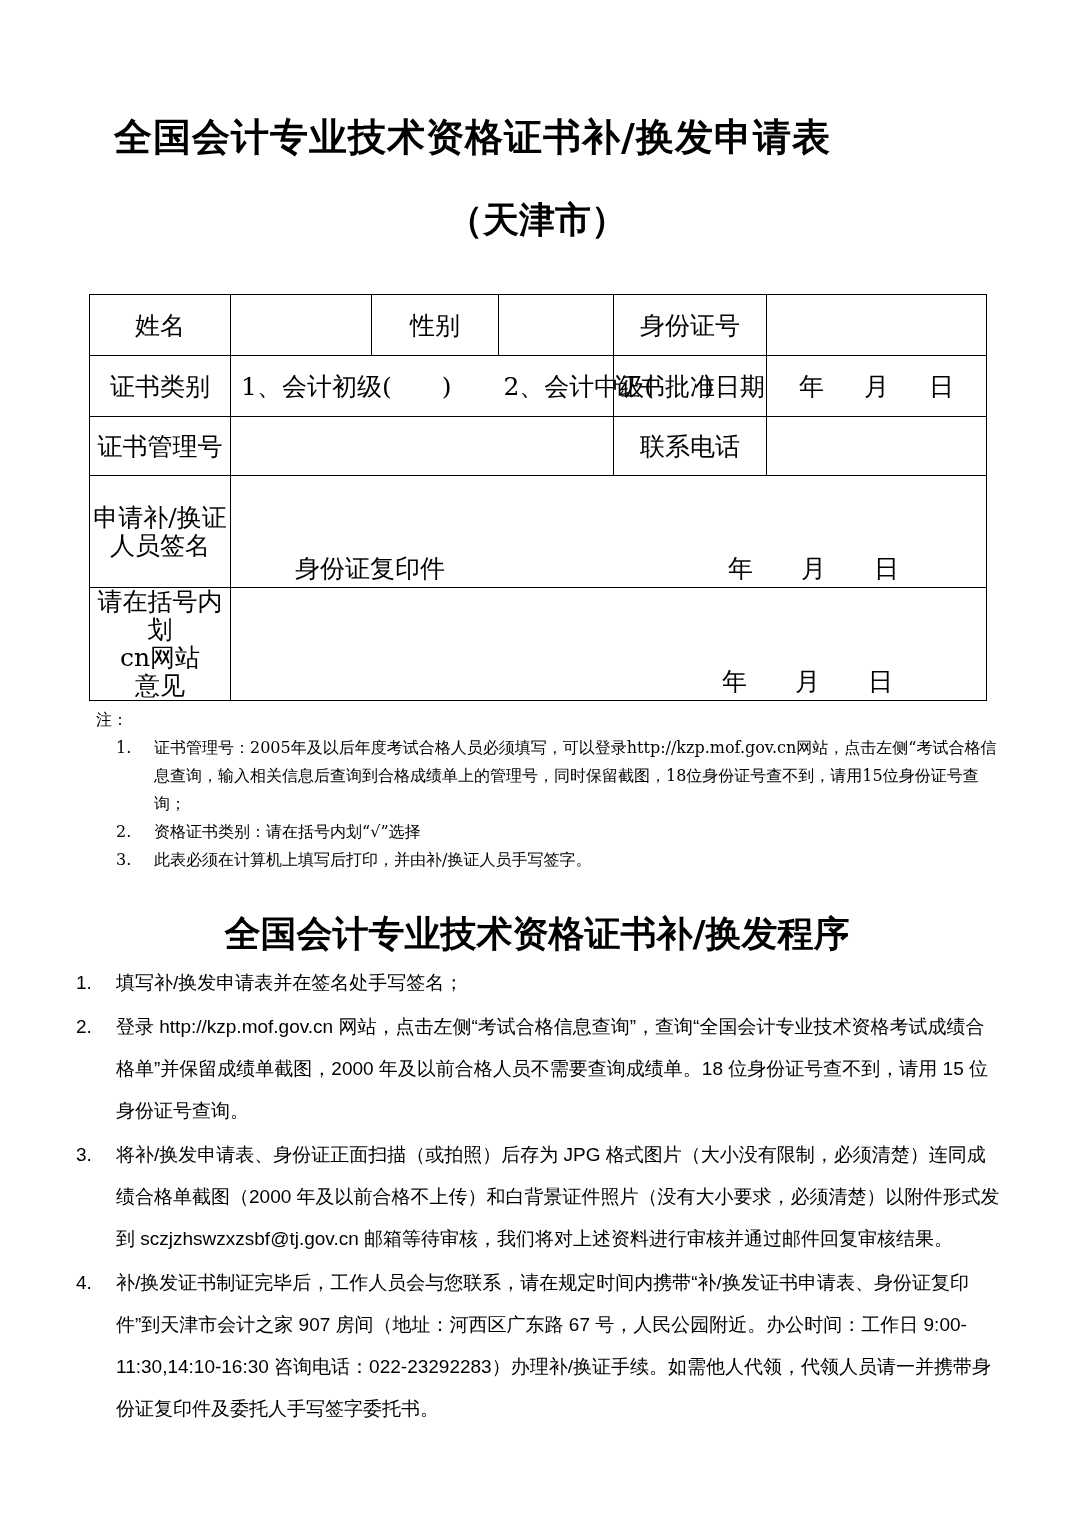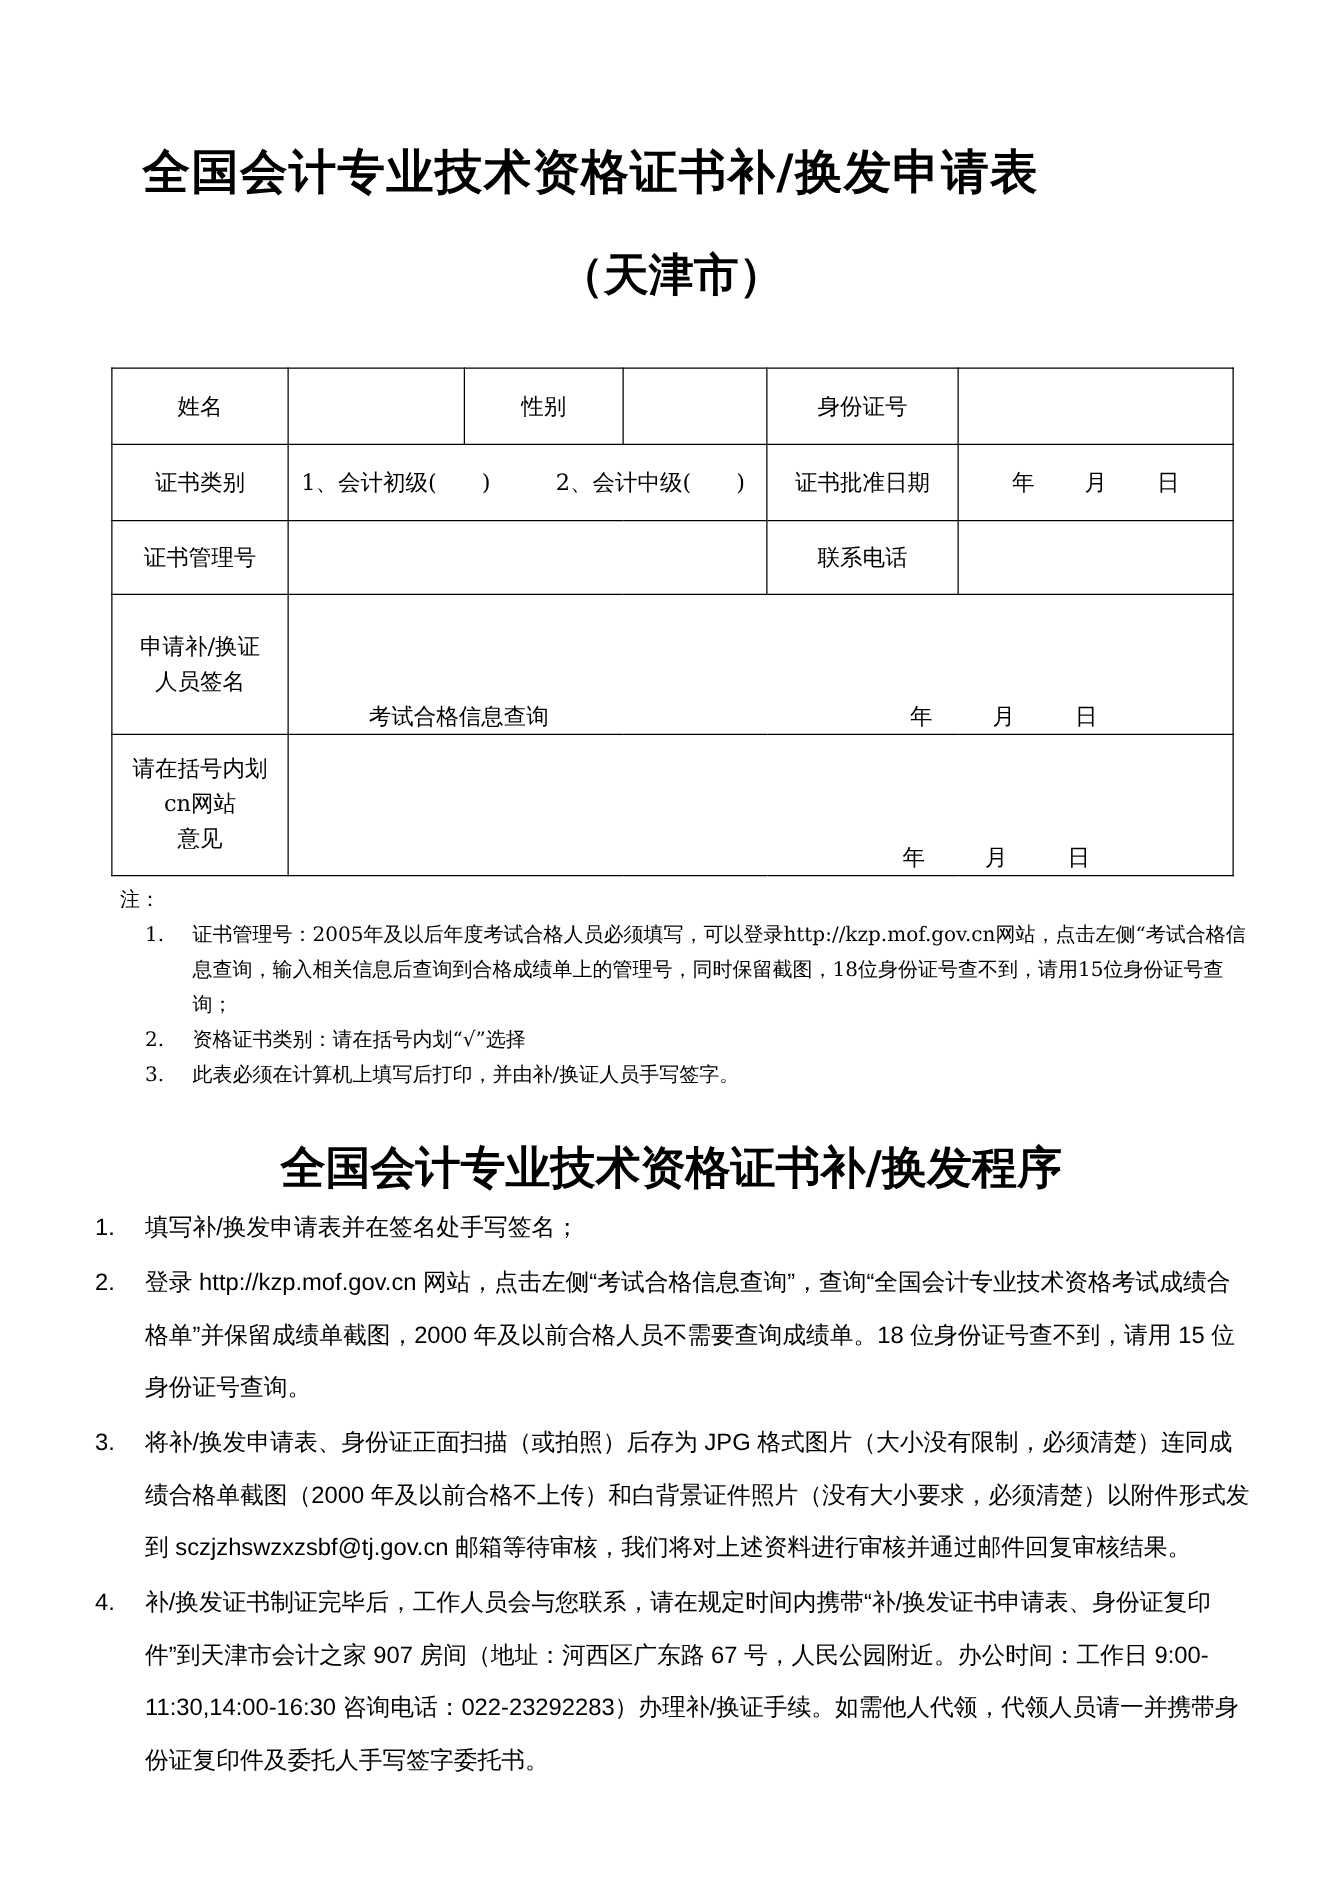--- a/index.html
+++ b/index.html
@@ -1,19 +1,19 @@
 <!DOCTYPE html>
 <html><head>
   <meta charset="utf-8">
   <style>
     html, body { margin: 0; padding: 0; background: #ffffff; }
     body { width: 1074px; height: 1520px; position: relative; overflow: hidden; color: #000; font-family: "DejaVu Serif", "Liberation Serif", serif; }
     .title { position: absolute; left: 0; width: 945px; top: 112px; text-align: center; font-size: 38px; font-weight: bold; letter-spacing: 1px; font-family: "DejaVu Serif", "Liberation Serif", serif; }
     .subtitle { position: absolute; left: 0; width: 1074px; top: 196px; text-align: center; font-size: 36px; font-weight: bold; font-family: Liberation Serif, serif; }
-    table.form { position: absolute; left: 89px; top: 294px; width: 897px; border-collapse: collapse; table-layout: fixed; font-size: 18px; }
+    table.form { position: absolute; left: 89px; top: 294px; width: 897px; border-collapse: collapse; table-layout: fixed; font-size: 25px; }
     table.form td { border: 1.5px solid #000; padding: 0; text-align: center; vertical-align: middle; }
     .r1 td { height: 60px; }
     .r2 td { height: 60px; }
     .r3 td { height: 58px; }
     .r4 td { height: 111px; }
     .r5 td { height: 112px; }
     .cat-cell { text-align: left !important; padding-left: 10px !important; white-space: nowrap; }
     .cat-cell span { display: inline-block; }
     .cat-opt2 { margin-left: 52px; }
     .date-cell { white-space: nowrap; }
@@ -73,21 +73,21 @@
     <td colspan="3"></td>
     <td>联系电话</td>
     <td></td>
   </tr>
   <tr class="r4">
     <td class="label-multi">
       <div>申请补/换证</div>
       <div>人员签名</div>
     </td>
     <td colspan="5" class="sig-cell">
-      <span class="sig-hint">考试合格信息查询</span>
+      <span class="sig-hint">身份证复印件</span>
       <span class="sig-date">
         <span>年</span><span>月</span><span>日</span>
       </span>
     </td>
   </tr>
   <tr class="r5">
     <td class="label-multi">
       <div>请在括号内划</div>
       <div>cn网站</div>
       <div>意见</div>
@@ -127,15 +127,15 @@
   <div class="proc-item">
     <span class="proc-num">2.</span>
     <span>登录 http://kzp.mof.gov.cn 网站，点击左侧“考试合格信息查询”，查询“全国会计专业技术资格考试成绩合格单”并保留成绩单截图，2000 年及以前合格人员不需要查询成绩单。18 位身份证号查不到，请用 15 位身份证号查询。</span>
   </div>
   <div class="proc-item">
     <span class="proc-num">3.</span>
     <span>将补/换发申请表、身份证正面扫描（或拍照）后存为 JPG 格式图片（大小没有限制，必须清楚）连同成绩合格单截图（2000 年及以前合格不上传）和白背景证件照片（没有大小要求，必须清楚）以附件形式发到 sczjzhswzxzsbf@tj.gov.cn 邮箱等待审核，我们将对上述资料进行审核并通过邮件回复审核结果。</span>
   </div>
   <div class="proc-item">
     <span class="proc-num">4.</span>
-    <span>补/换发证书制证完毕后，工作人员会与您联系，请在规定时间内携带“补/换发证书申请表、身份证复印件”到天津市会计之家 907 房间（地址：河西区广东路 67 号，人民公园附近。办公时间：工作日 9:00-11:30,14:00-16:30  咨询电话：022-23292283）办理补/换证手续。如需他人代领，代领人员请一并携带身份证复印件及委托人手写签字委托书。</span>
+    <span>补/换发证书制证完毕后，工作人员会与您联系，请在规定时间内携带“补/换发证书申请表、身份证复印件”到天津市会计之家 907 房间（地址：河西区广东路 67 号，人民公园附近。办公时间：工作日 9:00-11:30,14:10-16:30  咨询电话：022-23292283）办理补/换证手续。如需他人代领，代领人员请一并携带身份证复印件及委托人手写签字委托书。</span>
   </div>
 </div>
 
 </body></html>

